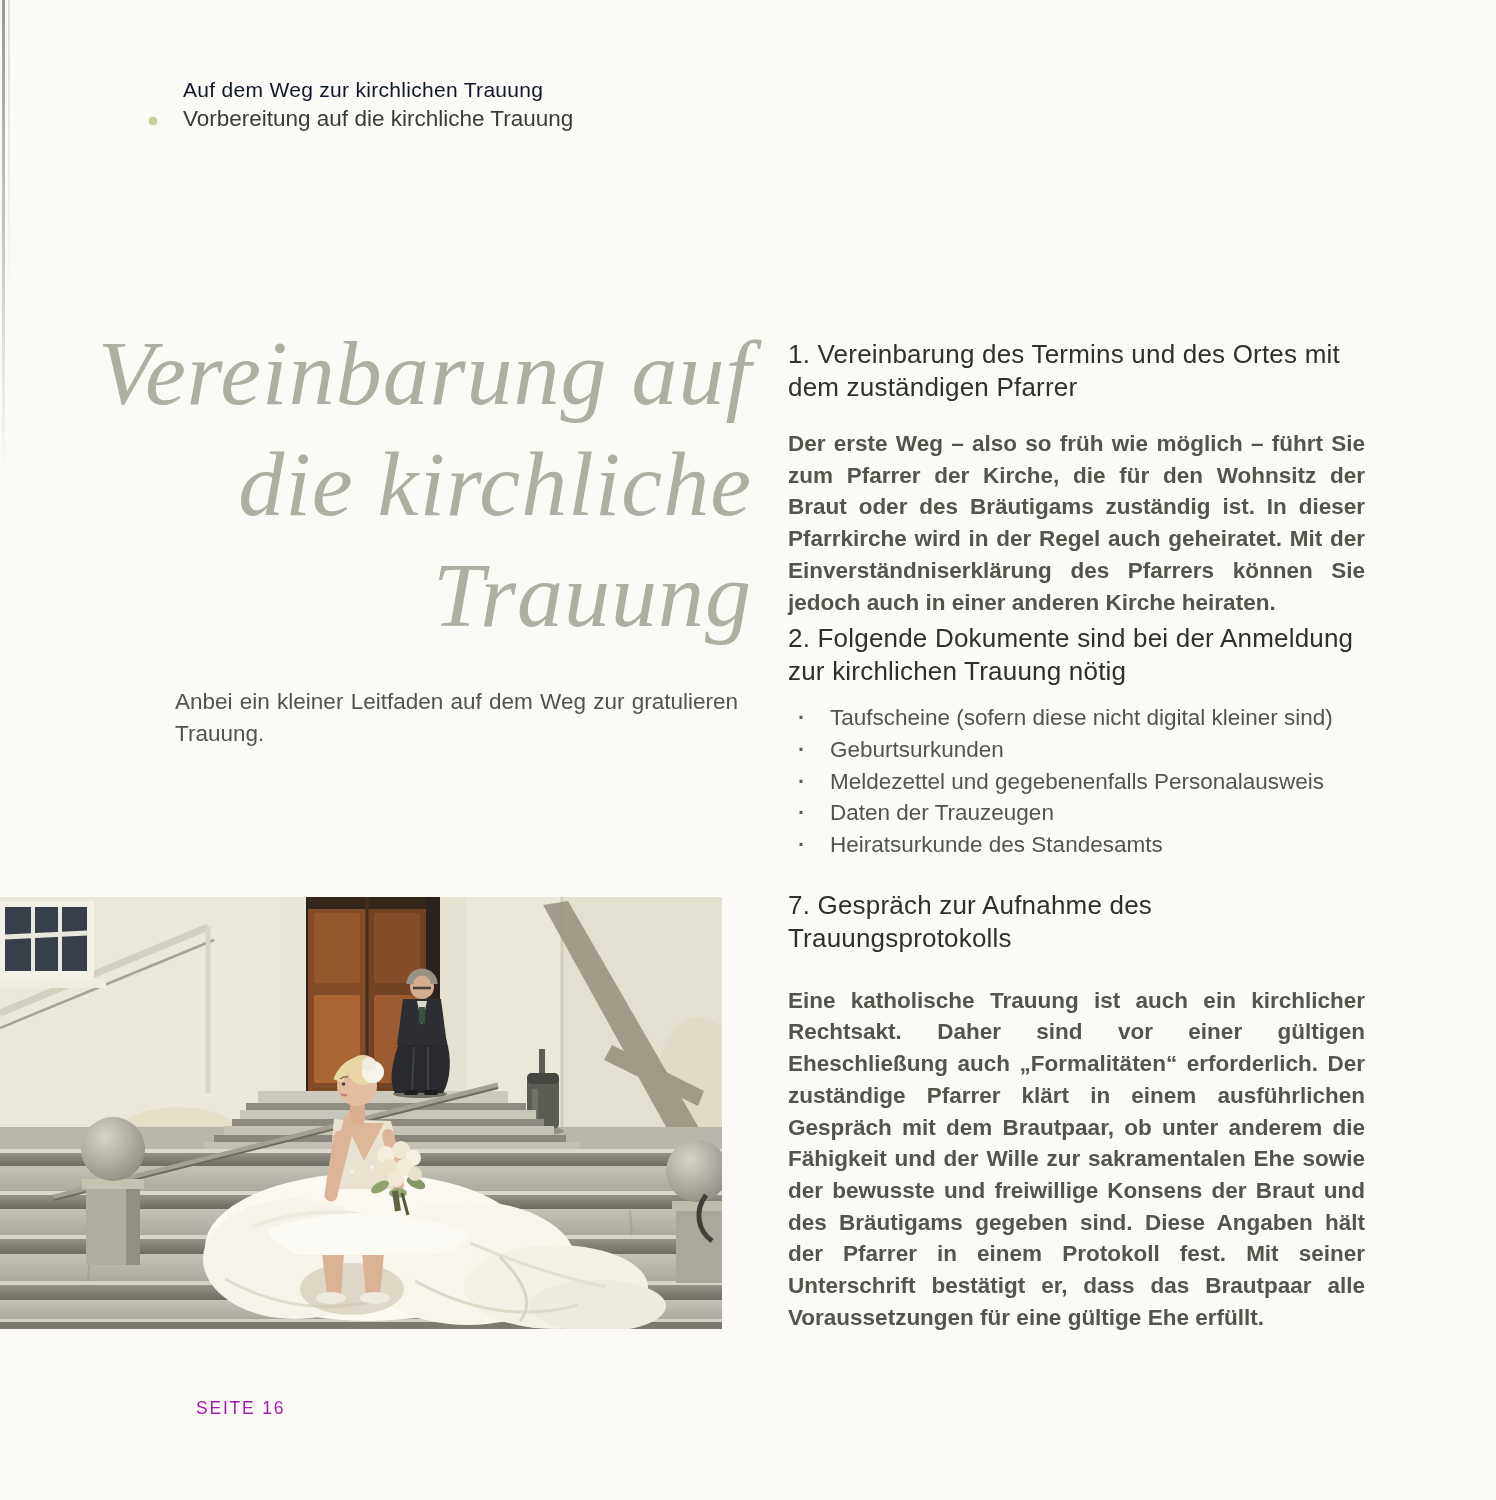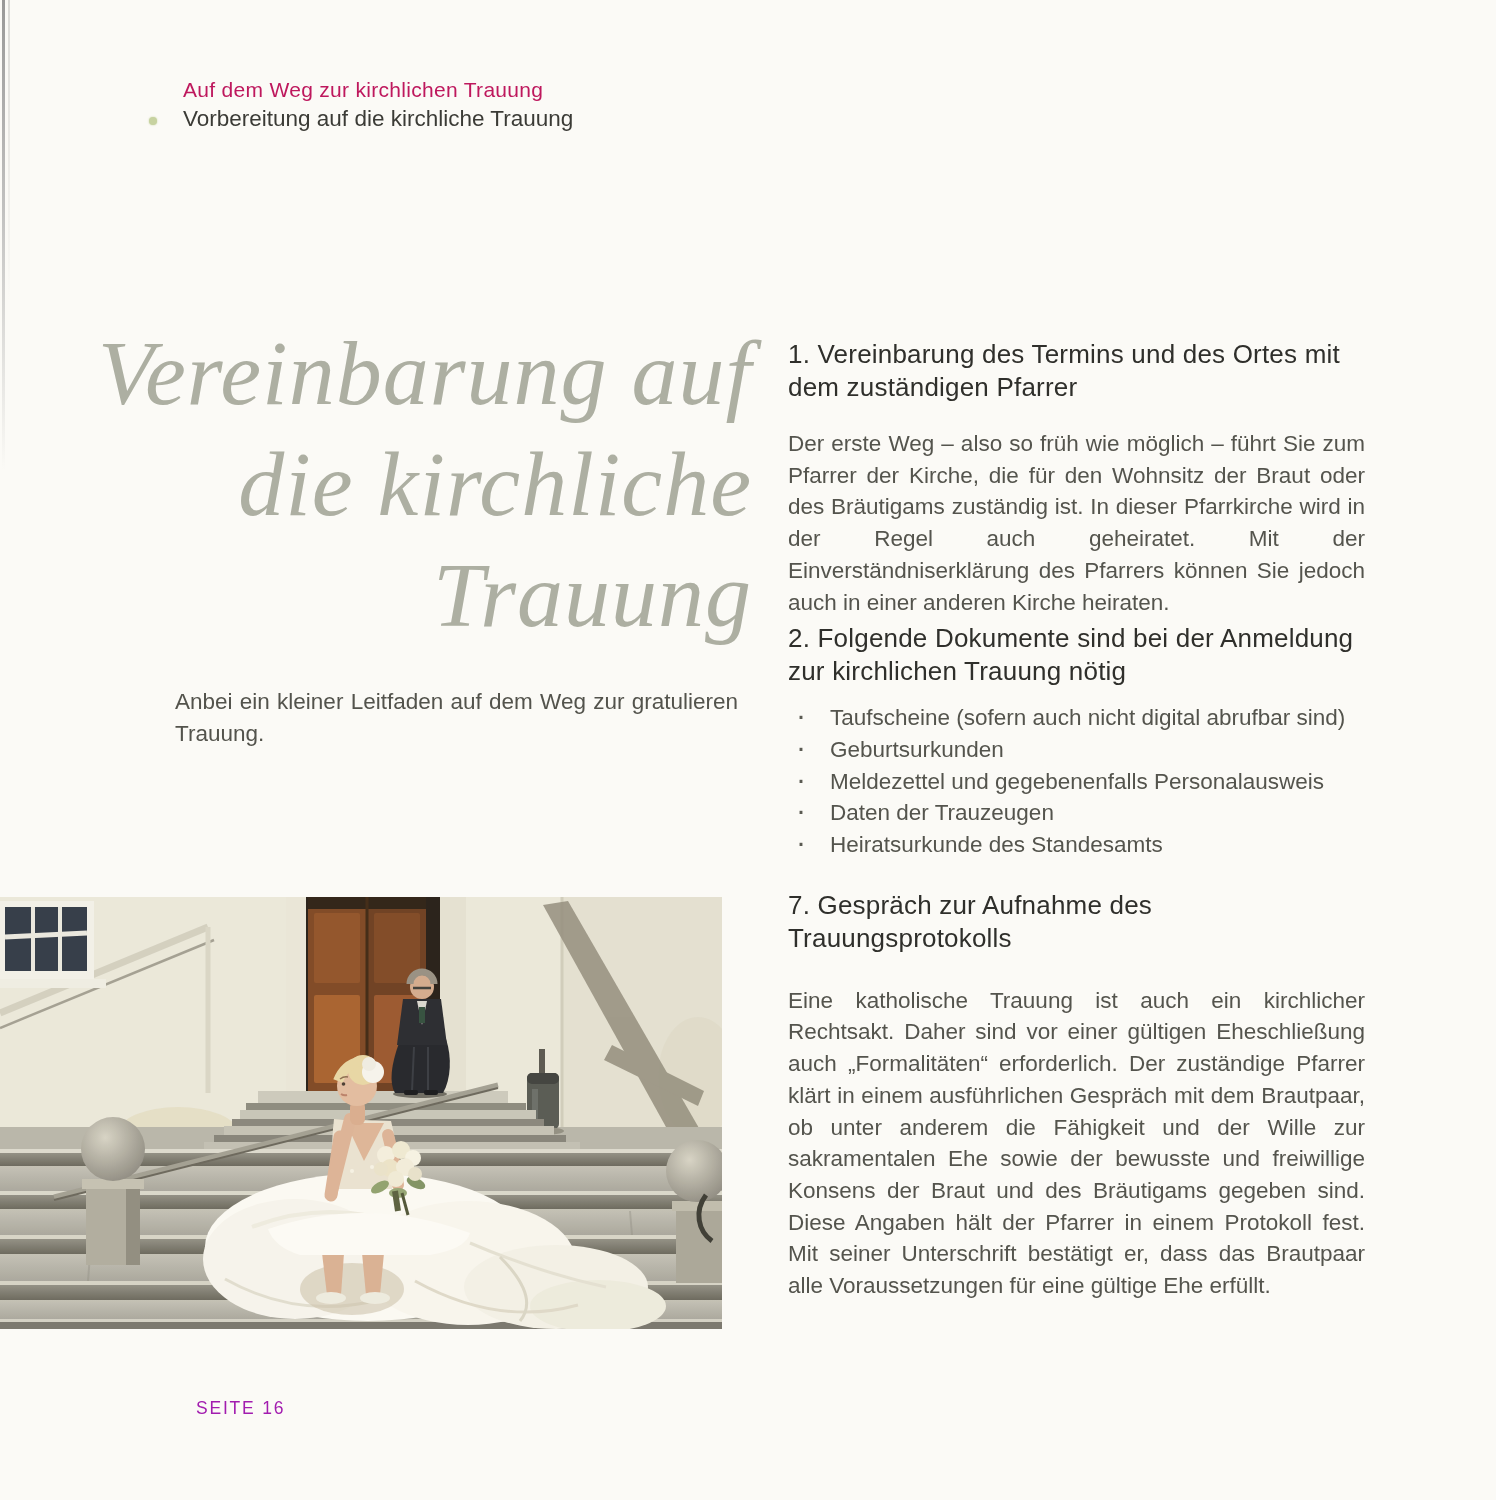--- a/index.html
+++ b/index.html
@@ -20,21 +20,21 @@
     opacity:.7;
   }
   .edge-artifact2 {
     position:absolute; left:8px; top:0; width:2px; height:300px;
     background:linear-gradient(180deg,#b9b9b5 0%, rgba(200,200,200,0) 100%);
     opacity:.5;
   }
 
   .eyebrow {
     position:absolute; left:183px; top:76px;
-    font-size:21px; line-height:28px; color:#be185d; letter-spacing:.3px;
+    font-size:21px; line-height:28px; color:#0f172a; letter-spacing:.3px;
   }
   .subtitle {
     position:absolute; left:183px; top:104px;
     font-size:22.5px; line-height:30px; color:#3b3b36;
   }
   .header-dot {
     position:absolute; left:149px; top:117px;
     width:8px; height:8px; border-radius:50%;
     background:#c7d2a0; box-shadow:0 0 2px #c7d2a0;
   }
@@ -63,21 +63,21 @@
   }
   .photo svg { display:block; }
 
   .right-col { position:absolute; left:788px; top:338px; width:585px; }
   .sec-h {
     font-size:26px; line-height:33px; font-weight:400;
     color:#2f2f2b; margin:0 0 24px 0; letter-spacing:.2px;
   }
   .right-col p.body {
     font-size:22.5px; line-height:31.7px; margin:0 8px 4px 0;
-    color:#54544d; text-align:justify;
+    color:#54544d; text-align:justify;font-weight:bold;
   }
   .sec-h.mt2 { margin-bottom:14px; }
   .doc-list { list-style:none; margin:0 0 28px 0; padding:0; }
   .doc-list li {
     position:relative; padding-left:42px;
     font-size:22.5px; line-height:31.7px; color:#54544d;
   }
   .doc-list li::before {
     content:"·"; position:absolute; left:8px; top:-3px;
     font-size:30px; color:#5a5a52;
@@ -297,21 +297,21 @@
       <rect width="722" height="432" fill="#f6edd8" opacity="0.05"></rect>
     </svg>
   </figure>
 
   <div class="right-col">
     <h2 class="sec-h">1. Vereinbarung des Termins und des Ortes mit dem zuständigen Pfarrer</h2>
     <p class="body">Der erste Weg – also so früh wie möglich – führt Sie zum Pfarrer der Kirche, die für den Wohnsitz der Braut oder des Bräutigams zuständig ist. In dieser Pfarrkirche wird in der Regel auch geheiratet. Mit der Einverständniserklärung des Pfarrers können Sie jedoch auch in einer anderen Kirche heiraten.</p>
 
     <h2 class="sec-h mt2">2. Folgende Dokumente sind bei der Anmeldung zur kirchlichen Trauung nötig</h2>
     <ul class="doc-list">
-      <li>Taufscheine (sofern auch nicht digital abrufbar sind)</li>
+      <li>Taufscheine (sofern diese nicht digital kleiner sind)</li>
       <li>Geburtsurkunden</li>
       <li>Meldezettel und gegebenenfalls Personalausweis</li>
       <li>Daten der Trauzeugen</li>
       <li>Heiratsurkunde des Standesamts</li>
     </ul>
 
     <h2 class="sec-h mt3">7. Gespräch zur Aufnahme des Trauungsprotokolls</h2>
     <p class="body last">Eine katholische Trauung ist auch ein kirchlicher Rechtsakt. Daher sind vor einer gültigen Eheschließung auch „Formalitäten“ erforderlich. Der zuständige Pfarrer klärt in einem ausführlichen Gespräch mit dem Brautpaar, ob unter anderem die Fähigkeit und der Wille zur sakramentalen Ehe sowie der bewusste und freiwillige Konsens der Braut und des Bräutigams gegeben sind. Diese Angaben hält der Pfarrer in einem Protokoll fest. Mit seiner Unterschrift bestätigt er, dass das Brautpaar alle Voraussetzungen für eine gültige Ehe erfüllt.</p>
   </div>
 

